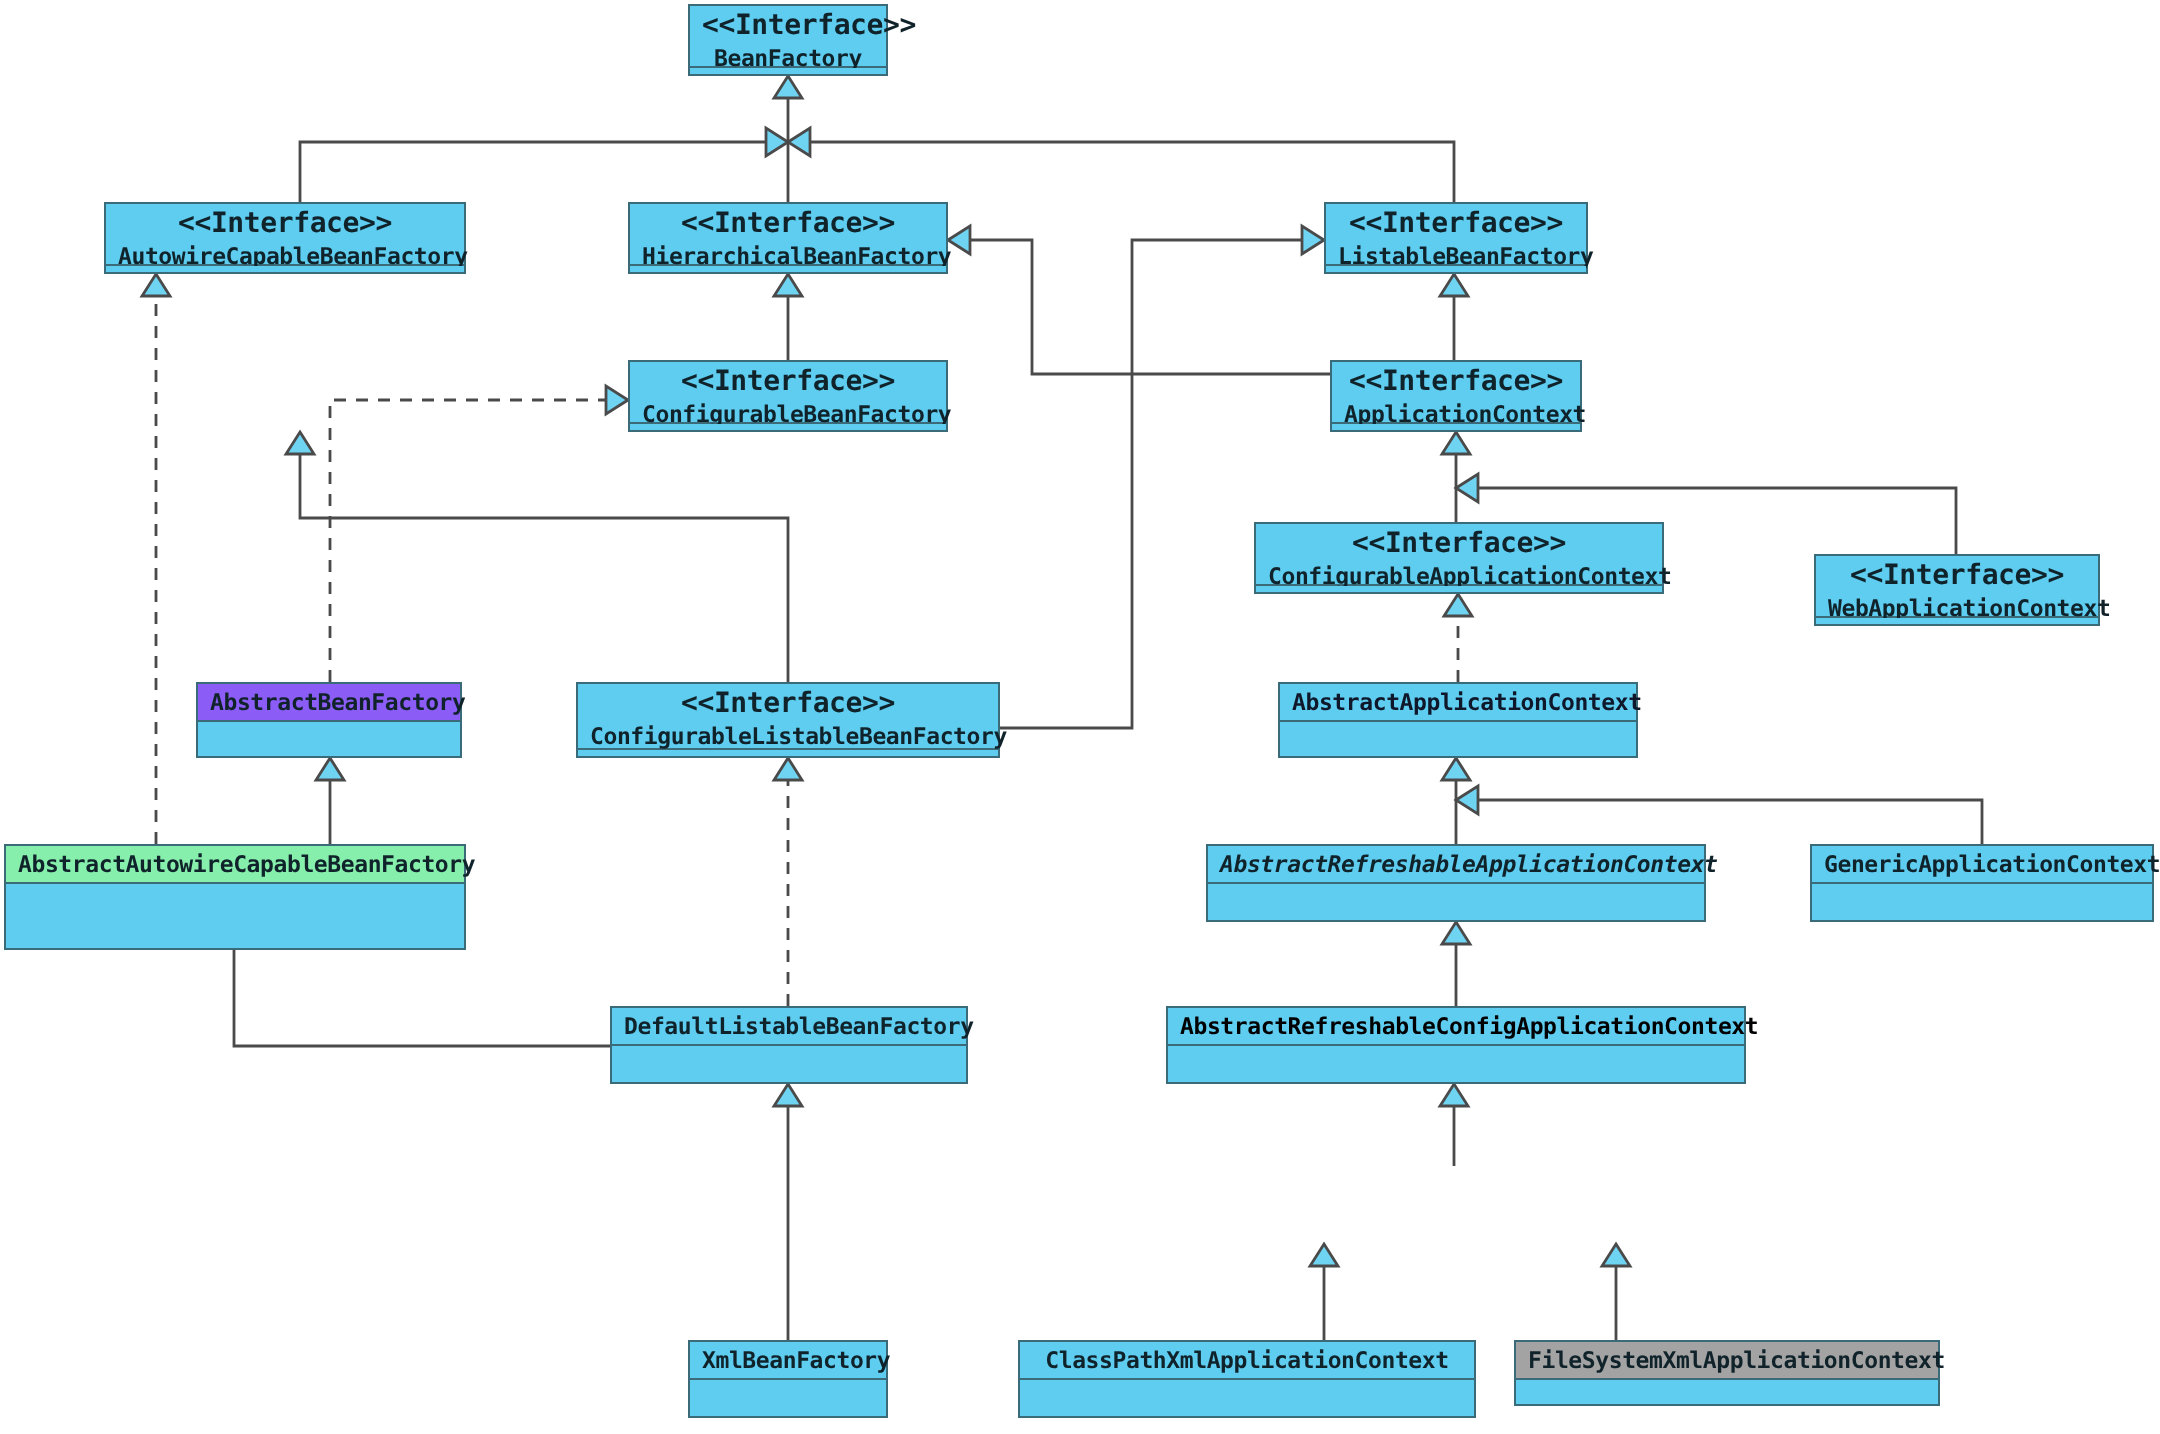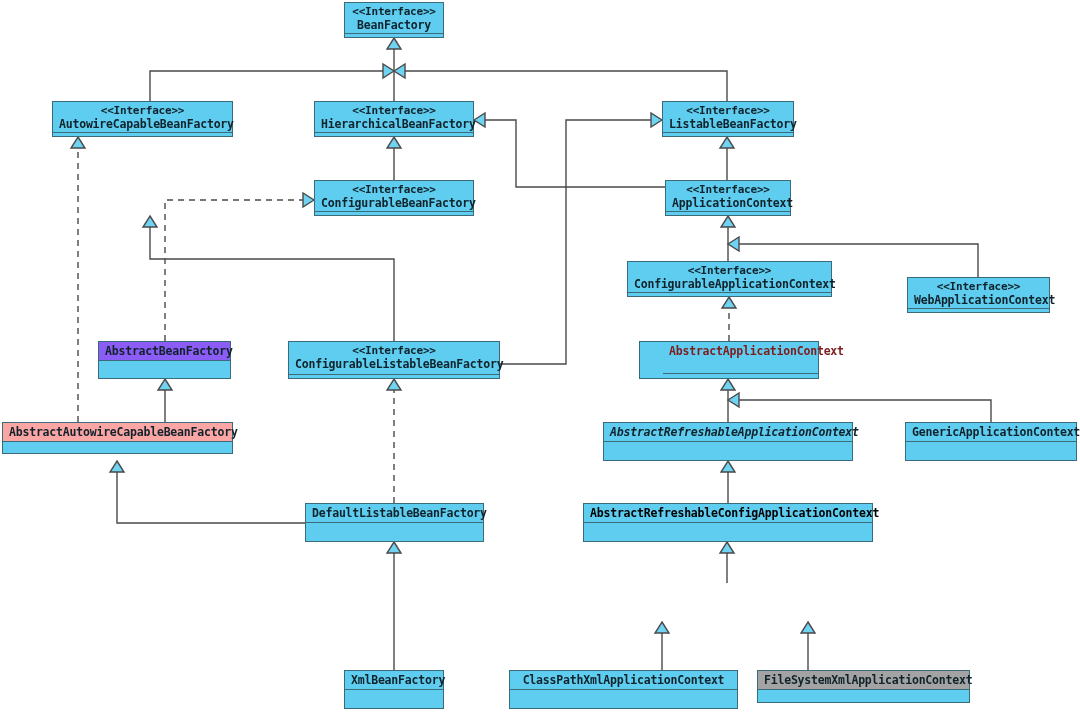--- a/index.html
+++ b/index.html
@@ -36,21 +36,21 @@
     box-sizing: border-box;
     border-bottom: 1.5px solid #3b6a78;
     padding: 2px 6px 3px 6px;
     text-align: center;
     color: #10232b;
     line-height: 1.22;
     white-space: nowrap;
   }
   .uml-stereo {
     display: block;
-    font-size: 11px;
+    font-size: 14px;
     font-weight: bold;
     letter-spacing: -0.2px;
   }
   .uml-name {
     display: block;
     font-size: 11.5px;
     font-weight: bold;
     letter-spacing: -0.2px;
   }
   .uml-body {
@@ -219,26 +219,26 @@
       <div class="uml-body" style="background: rgb(94, 205, 240);"></div>
     </div>
     <div class="uml-node" style="left: 288px; top: 341px; width: 212px; height: 38px; background: rgb(94, 205, 240); border-color: rgb(59, 106, 120);">
       <div class="uml-head" style="height: 33px; border-bottom-color: rgb(59, 106, 120); color: rgb(16, 35, 43);">
         <span class="uml-stereo">&lt;&lt;Interface&gt;&gt;</span>
         <span class="uml-name">ConfigurableListableBeanFactory</span>
       </div>
       <div class="uml-body" style="background: rgb(94, 205, 240);"></div>
     </div>
     <div class="uml-node" style="left: 639px; top: 341px; width: 180px; height: 38px; background: rgb(94, 205, 240); border-color: rgb(59, 106, 120);">
-      <div class="uml-head" style="height: 32px; border-bottom-color: rgb(59, 106, 120); color: #7f1d1d; margin-left: 23px;">
+      <div class="uml-head" style="height: 19px; border-bottom-color: rgb(59, 106, 120); color: #0f172a;">
         <span class="uml-name">AbstractApplicationContext</span>
       </div>
       <div class="uml-body" style="background: rgb(94, 205, 240);"></div>
     </div>
-    <div class="uml-node" style="left: 2px; top: 422px; width: 231px; height: 32px; background: #fca5a5; border-color: rgb(59, 106, 120);">
+    <div class="uml-node" style="left: 2px; top: 422px; width: 231px; height: 53px; background: #86efac; border-color: rgb(59, 106, 120);">
       <div class="uml-head" style="height: 19px; border-bottom-color: rgb(59, 106, 120); color: rgb(16, 35, 43);">
         <span class="uml-name">AbstractAutowireCapableBeanFactory</span>
       </div>
       <div class="uml-body" style="background: rgb(94, 205, 240);"></div>
     </div>
     <div class="uml-node" style="left: 603px; top: 422px; width: 250px; height: 39px; background: rgb(94, 205, 240); border-color: rgb(59, 106, 120); font-style: italic;">
       <div class="uml-head" style="height: 19px; border-bottom-color: rgb(59, 106, 120); color: rgb(16, 35, 43);">
         <span class="uml-name">AbstractRefreshableApplicationContext</span>
       </div>
       <div class="uml-body" style="background: rgb(94, 205, 240);"></div>

